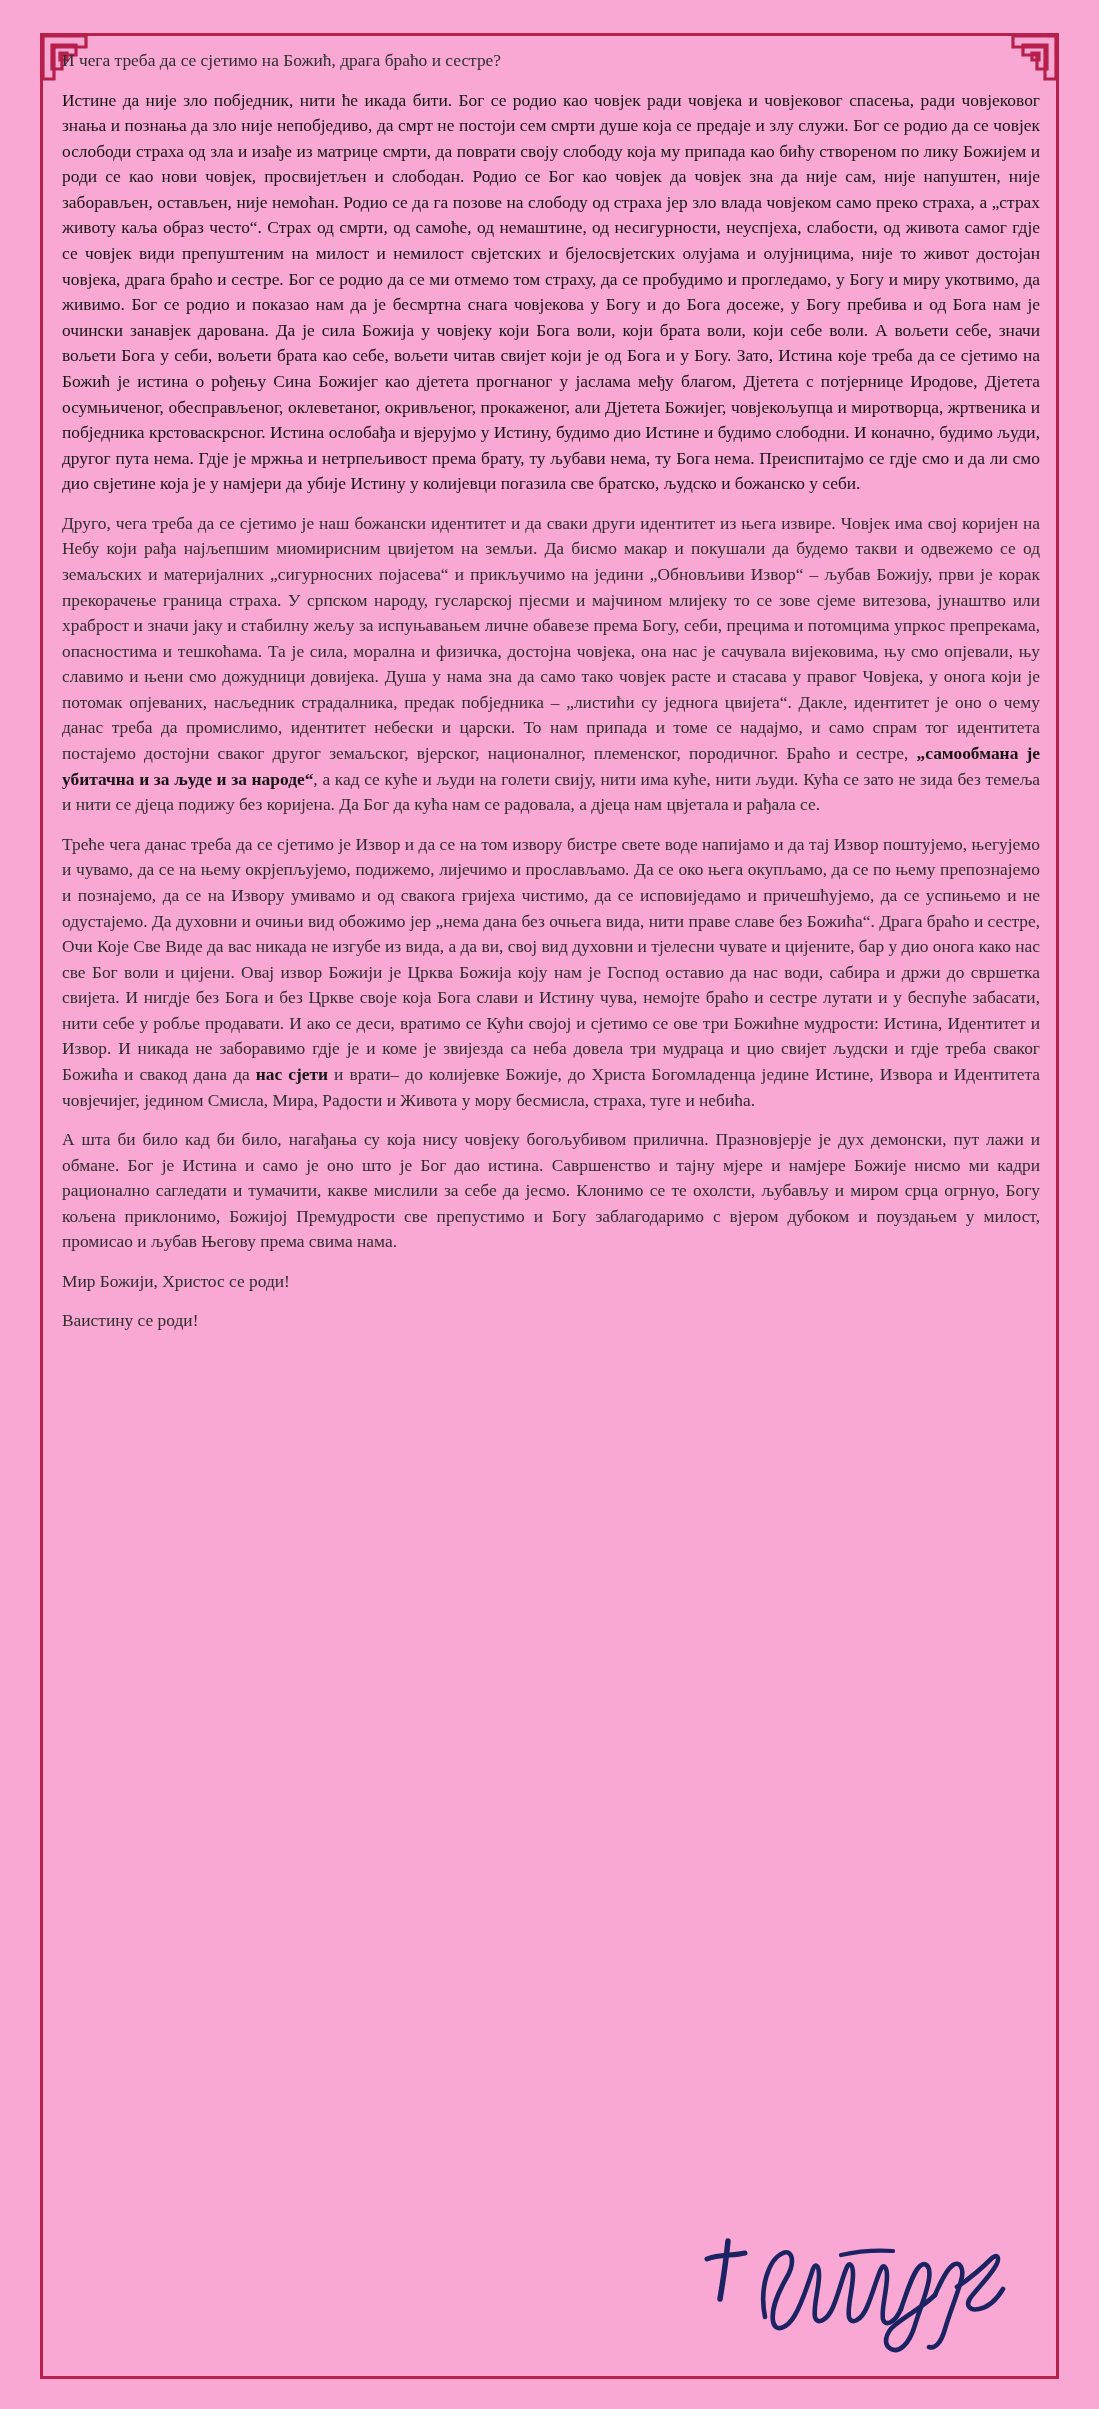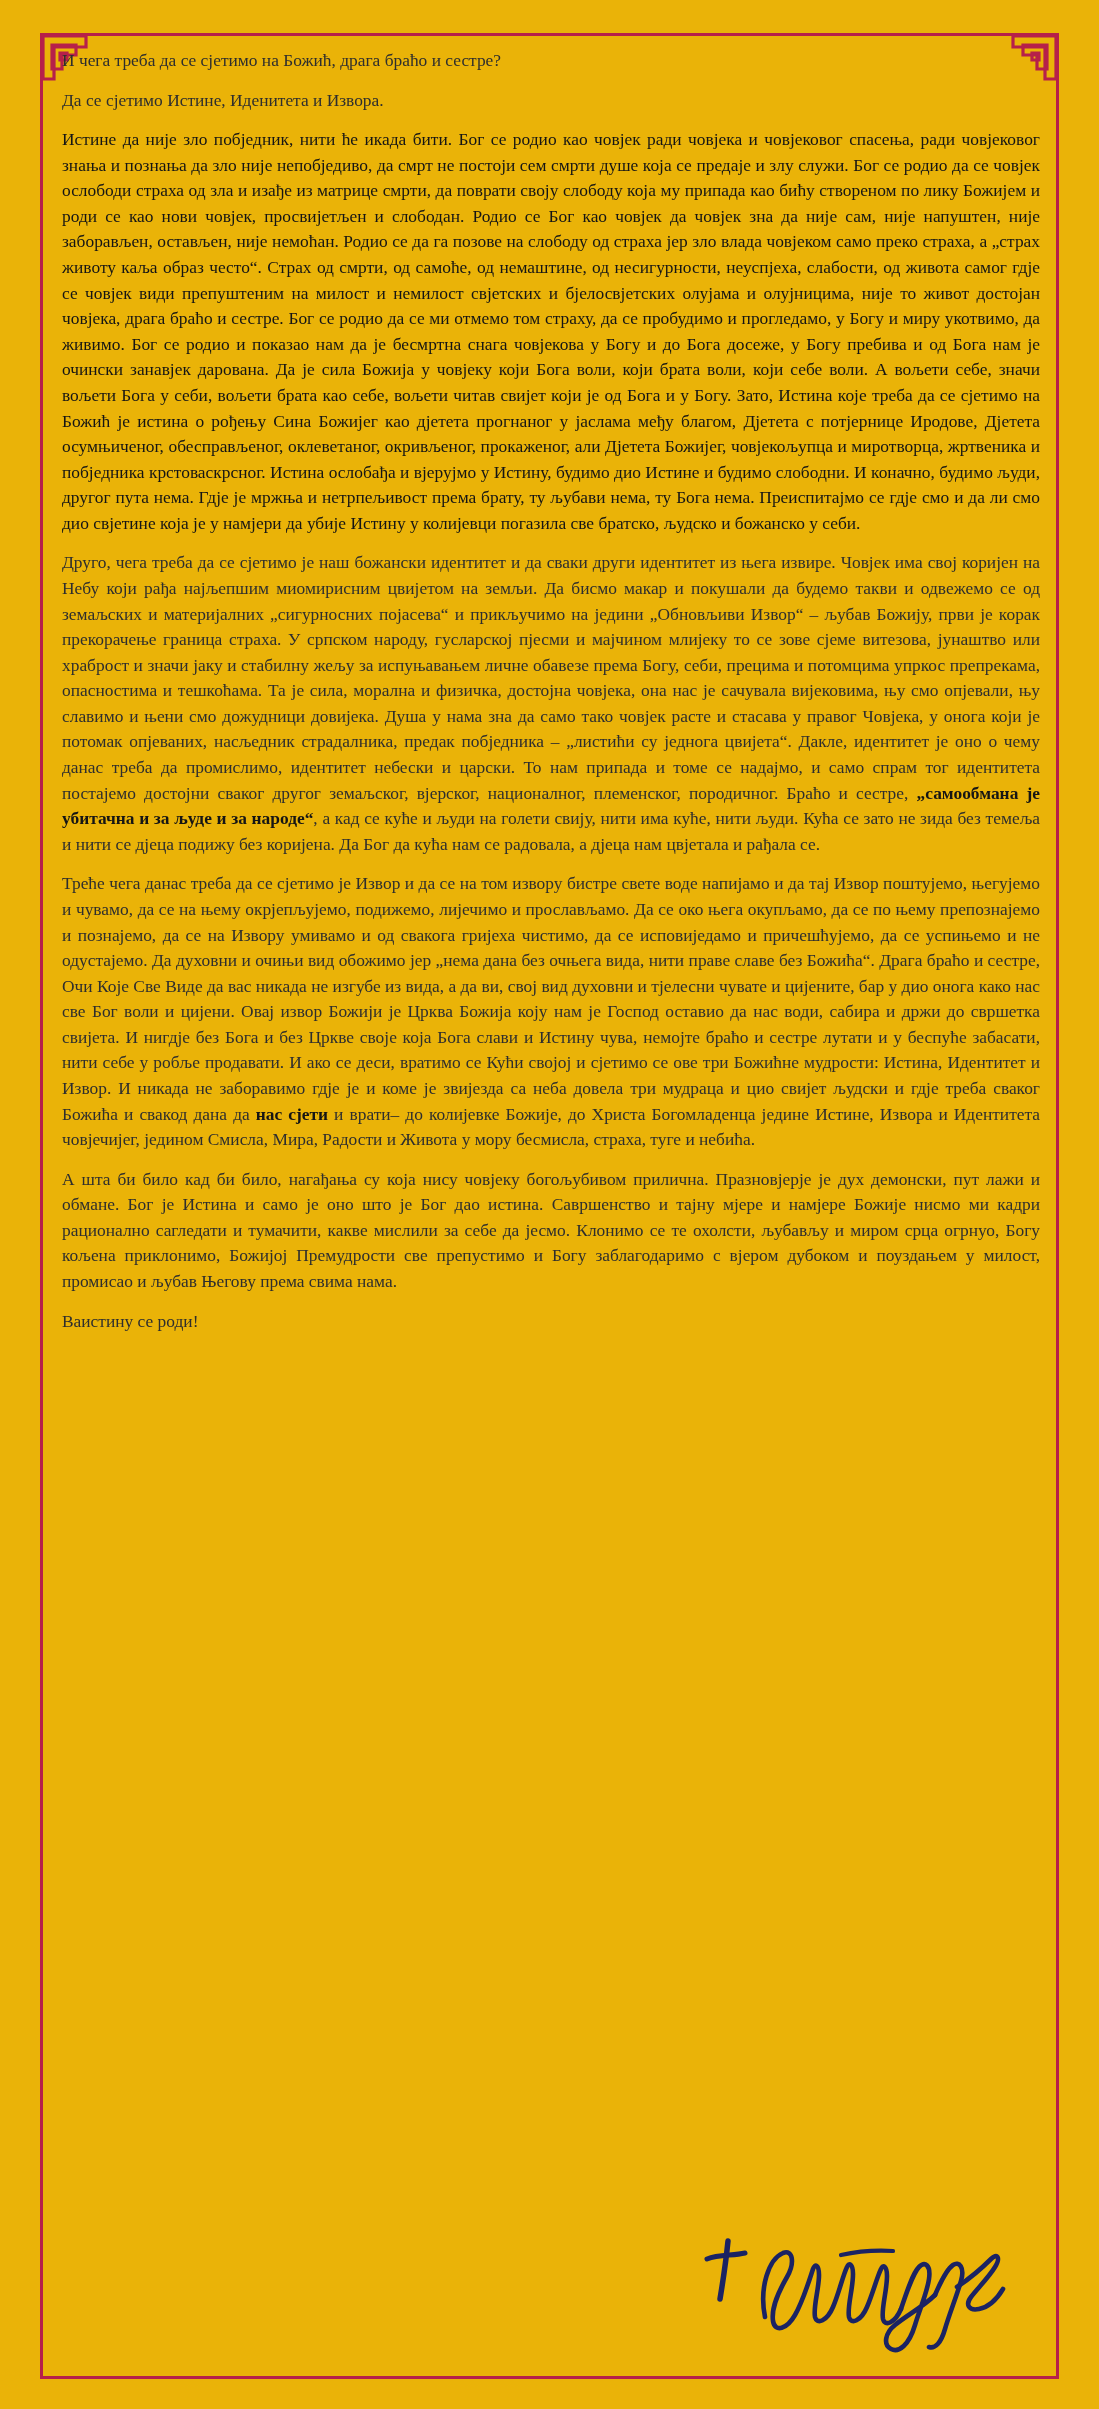--- a/index.html
+++ b/index.html
@@ -12,21 +12,21 @@
     height: 2409px;
     font-family: "Liberation Serif", "DejaVu Serif", serif;
     color: #2b2b2b;
     overflow: hidden;
   }
 
   .page {
     position: relative;
     width: 1099px;
     height: 2409px;
-    background: #eab308;
+    background: #f9a8d4;
     box-sizing: border-box;
     padding-left: 32px;
   }
 
   
   .frame {
     position: absolute;
     left: 40px;
     top: 33px;
     right: 40px;
@@ -111,35 +111,35 @@
         <path d="M12 12 H36 V22 H22 V36 H12 Z"></path>
         <path d="M20 20 H27 V27 H20 Z"></path>
       </g>
     </svg>
   </div>
 
   <div class="content">
 
     <p class="para">И чега треба да се сјетимо на Божић, драга браћо и сестре?</p>
 
-    <p class="para">Да се сјетимо Истине, Иденитета и Извора.</p>
 
     <p class="para bold">Истине да није зло побједник, нити ће икада бити. Бог се родио као човјек ради човјека и човјековог спасења, ради човјековог знања и познања да зло није непобједиво, да смрт не постоји сем смрти душе која се предаје и злу служи. Бог се родио да се човјек ослободи страха од зла и изађе из матрице смрти, да поврати своју слободу која му припада као бићу створеном по лику Божијем и роди се као нови човјек, просвијетљен и слободан. Родио се Бог као човјек да човјек зна да није сам, није напуштен, није заборављен, остављен, није немоћан. Родио се да га позове на слободу од страха јер зло влада човјеком само преко страха, а „страх животу каља образ често“. Страх од смрти, од самоће, од немаштине, од несигурности, неуспјеха, слабости, од живота самог гдје се човјек види препуштеним на милост и немилост свјетских и бјелосвјетских олујама и олујницима, није то живот достојан човјека, драга браћо и сестре. Бог се родио да се ми отмемо том страху, да се пробудимо и прогледамо, у Богу и миру укотвимо, да живимо. Бог се родио и показао нам да је бесмртна снага човјекова у Богу и до Бога досеже, у Богу пребива и од Бога нам је очински занавјек дарована. Да је сила Божија у човјеку који Бога воли, који брата воли, који себе воли. А вољети себе, значи вољети Бога у себи, вољети брата као себе, вољети читав свијет који је од Бога и у Богу. Зато, Истина које треба да се сјетимо на Божић је истина о рођењу Сина Божијег као дјетета прогнаног у јаслама међу благом, Дјетета с потјернице Иродове, Дјетета осумњиченог, обесправљеног, оклеветаног, окривљеног, прокаженог, али Дјетета Божијег, човјекољупца и миротворца, жртвеника и побједника крстоваскрсног. Истина ослобађа и вјерујмо у Истину, будимо дио Истине и будимо слободни. И коначно, будимо људи, другог пута нема. Гдје је мржња и нетрпељивост према брату, ту љубави нема, ту Бога нема. Преиспитајмо се гдје смо и да ли смо дио свјетине која је у намјери да убије Истину у колијевци погазила све братско, људско и божанско у себи.</p>
 
     <p class="para">
       <span>Друго, чега треба да се сјетимо је наш божански идентитет и да сваки други идентитет из њега извире. Човјек има свој коријен на Небу који рађа најљепшим миомирисним цвијетом на земљи. Да бисмо макар и покушали да будемо такви и одвежемо се од земаљских и материјалних „сигурносних појасева“ и прикључимо на једини „Обновљиви Извор“ – љубав Божију, први је корак прекорачење граница страха. У српском народу, гусларској пјесми и мајчином млијеку то се зове сјеме витезова, јунаштво или храброст и значи јаку и стабилну жељу за испуњавањем личне обавезе према Богу, себи, прецима и потомцима упркос препрекама, опасностима и тешкоћама. Та је сила, морална и физичка, достојна човјека, она нас је сачувала вијековима, њу смо опјевали, њу славимо и њени смо дожудници довијека. Душа у нама зна да само тако човјек расте и стасава у правог Човјека, у онога који је потомак опјеваних, насљедник страдалника, предак побједника – „листићи су једнога цвијета“. Дакле, идентитет је оно о чему данас треба да промислимо, идентитет небески и царски. То нам припада и томе се надајмо, и само спрам тог идентитета постајемо достојни сваког другог земаљског, вјерског, националног, племенског, породичног. Браћо и сестре, </span><b class="inline-bold">„самообмана је убитачна и за људе и за народе“</b><span>, а кад се куће и људи на голети свију, нити има куће, нити људи. Кућа се зато не зида без темеља и нити се дјеца подижу без коријена. Да Бог да кућа нам се радовала, а дјеца нам цвјетала и рађала се.</span>
     </p>
 
     <p class="para">
       <span>Треће чега данас треба да се сјетимо је Извор и да се на том извору бистре свете воде напијамо и да тај Извор поштујемо, његујемо и чувамо, да се на њему окрјепљујемо, подижемо, лијечимо и прослављамо. Да се око њега окупљамо, да се по њему препознајемо и познајемо, да се на Извору умивамо и од свакога гријеха чистимо, да се исповиједамо и причешћујемо, да се успињемо и не одустајемо. Да духовни и очињи вид обожимо јер „нема дана без очњега вида, нити праве славе без Божића“. Драга браћо и сестре, Очи Које Све Виде да вас никада не изгубе из вида, а да ви, свој вид духовни и тјелесни чувате и цијените, бар у дио онога како нас све Бог воли и цијени. Овај извор Божији је Црква Божија коју нам је Господ оставио да нас води, сабира и држи до свршетка свијета. И нигдје без Бога и без Цркве своје која Бога слави и Истину чува, немојте браћо и сестре лутати и у беспуће забасати, нити себе у робље продавати. И ако се деси, вратимо се Кући својој и сјетимо се ове три Божићне мудрости: Истина, Идентитет и Извор. И никада не заборавимо гдје је и коме је звијезда са неба довела три мудраца и цио свијет људски и гдје треба сваког Божића и свакод дана да </span><span class="ul-bold">нас сјети</span><span> и врати– до колијевке Божије, до Христа Богомладенца једине Истине, Извора и Идентитета човјечијег, једином Смисла, Мира, Радости и Живота у мору бесмисла, страха, туге и небића.</span>
     </p>
 
     <p class="para">А шта би било кад би било, нагађања су која нису човјеку богољубивом прилична. Празновјерје је дух демонски, пут лажи и обмане. Бог је Истина и само је оно што је Бог дао истина. Савршенство и тајну мјере и намјере Божије нисмо ми кадри рационално сагледати и тумачити, какве мислили за себе да јесмо. Клонимо се те охолсти, љубављу и миром срца огрнуо, Богу кољена приклонимо, Божијој Премудрости све препустимо и Богу заблагодаримо с вјером дубоком и поуздањем у милост, промисао и љубав Његову према свима нама.</p>
 
 
+    <p class="para tight">Мир Божији, Христос се роди!</p>
 
     <p class="para">Ваистину се роди!</p>
 
   </div>
 
   <div class="signature">
     <svg viewBox="0 0 330 128" aria-hidden="true">
 
       <g stroke="#1b2363" stroke-linecap="round" fill="none">
         <path d="M12 30 C 24 25, 38 27, 50 24" stroke-width="5"></path>

